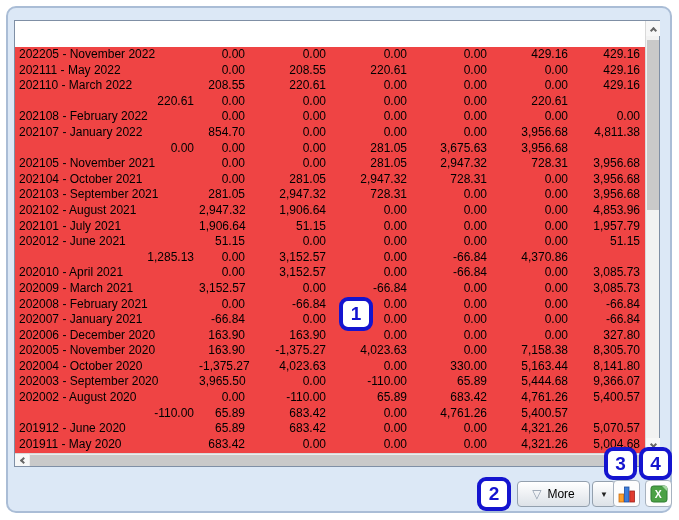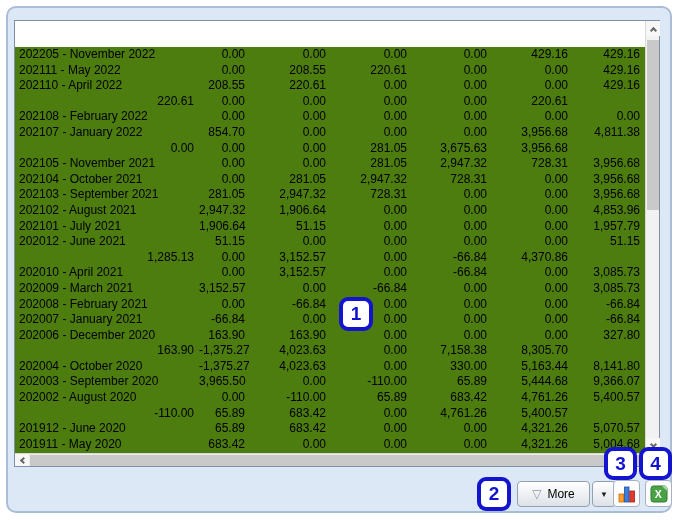--- a/index.html
+++ b/index.html
@@ -23,21 +23,21 @@
     border-bottom:1px solid #3a4a63;
     margin-top:26px;
   }
   .hcell {
     font-size:12px; color:#000; line-height:25px; white-space:nowrap; overflow:hidden;
     border-right:1px solid #26334d; text-align:left; padding-right:5px;
   }
   .hcell.first { text-align:left; padding-left:4px; }
   .hcell.last { border-right:none; }
 
-  .grid-body { position:absolute; left:0; top:26px; width:630px; height:406px; overflow:hidden; background:#4d7c0f; }
+  .grid-body { position:absolute; left:0; top:26px; width:630px; height:406px; overflow:hidden; background:#ef4444; }
   .grid-row {
     display:grid; grid-template-columns:184px 51px 81px 81px 80px 81px 72px;
     height:15.6px;
   }
   .cell { font-size:12px; line-height:15.6px; color:#000; white-space:nowrap; overflow:hidden; }
   .cell.period { text-align:left; padding-left:4px; }
   .cell.num { text-align:right; padding-right:5px; }
 
   
   .vscroll { position:absolute; right:0; top:0; width:14px; height:432px; background:#f2f2f2; border-left:1px solid #d9d9d9; }
@@ -114,21 +114,21 @@
       <div class="grid-row">
         <div class="cell period">202111 - May 2022</div>
         <div class="cell num">0.00</div>
         <div class="cell num">208.55</div>
         <div class="cell num">220.61</div>
         <div class="cell num">0.00</div>
         <div class="cell num">0.00</div>
         <div class="cell num">429.16</div>
       </div>
       <div class="grid-row">
-        <div class="cell period">202110 - April 2022</div>
+        <div class="cell period">202110 - March 2022</div>
         <div class="cell num">208.55</div>
         <div class="cell num">220.61</div>
         <div class="cell num">0.00</div>
         <div class="cell num">0.00</div>
         <div class="cell num">0.00</div>
         <div class="cell num">429.16</div>
       </div>
       <div class="grid-row">
         <div class="cell num">220.61</div>
         <div class="cell num">0.00</div>
@@ -264,20 +264,21 @@
       <div class="grid-row">
         <div class="cell period">202006 - December 2020</div>
         <div class="cell num">163.90</div>
         <div class="cell num">163.90</div>
         <div class="cell num">0.00</div>
         <div class="cell num">0.00</div>
         <div class="cell num">0.00</div>
         <div class="cell num">327.80</div>
       </div>
       <div class="grid-row">
+        <div class="cell period">202005 - November 2020</div>
         <div class="cell num">163.90</div>
         <div class="cell num">-1,375.27</div>
         <div class="cell num">4,023.63</div>
         <div class="cell num">0.00</div>
         <div class="cell num">7,158.38</div>
         <div class="cell num">8,305.70</div>
       </div>
       <div class="grid-row">
         <div class="cell period">202004 - October 2020</div>
         <div class="cell num">-1,375.27</div>

